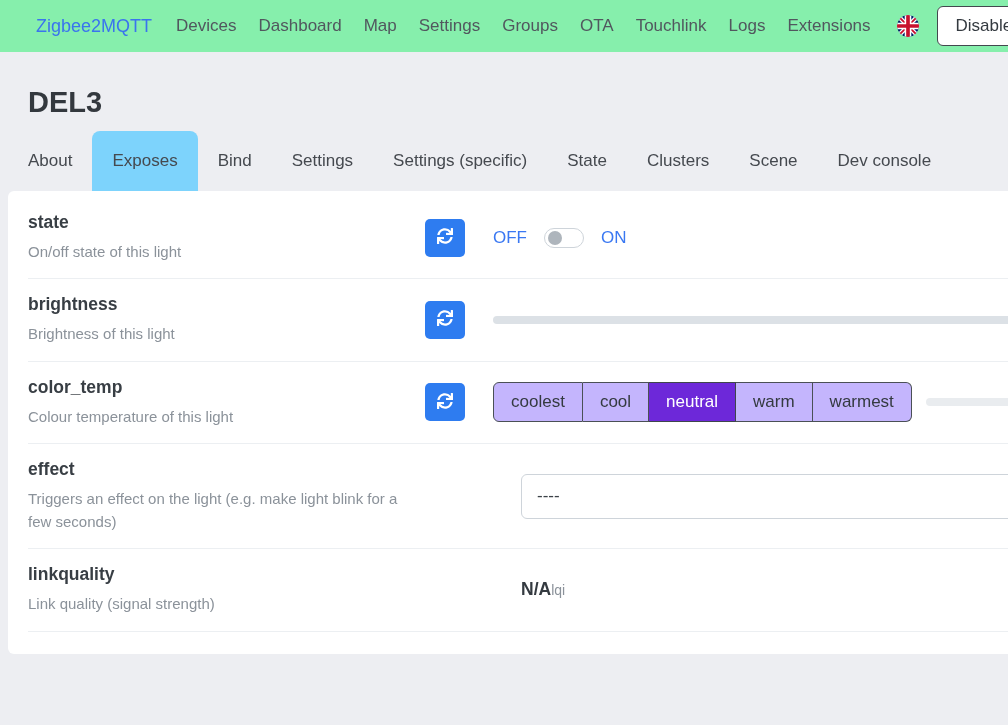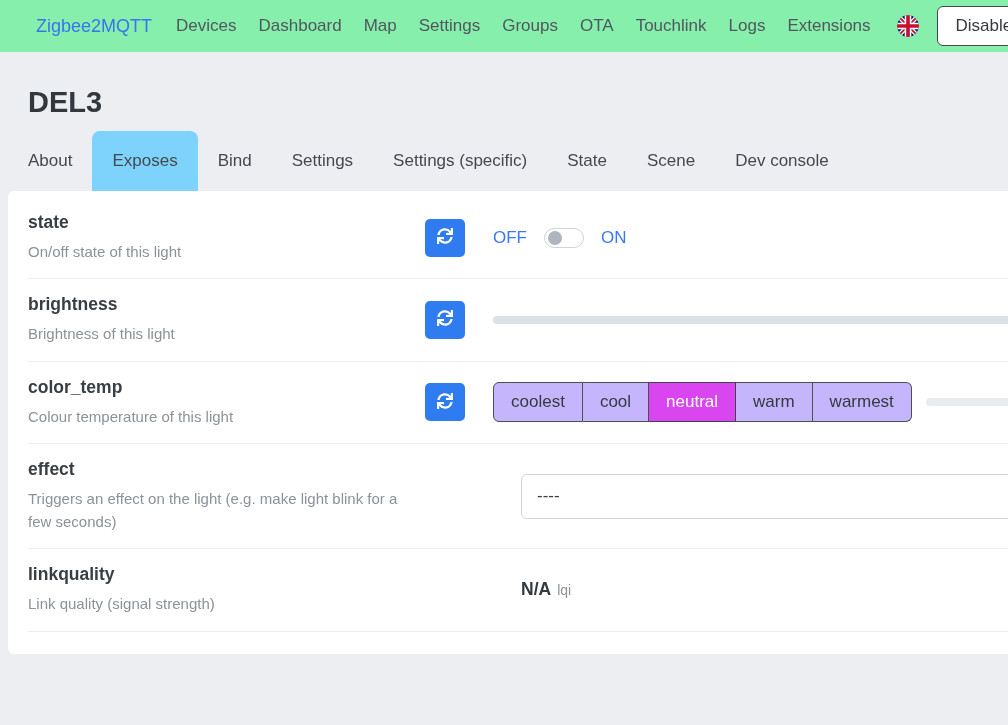--- a/index.html
+++ b/index.html
@@ -158,41 +158,41 @@
     background: #c4b5fd;
     border: 1px solid #4a5056;
     border-left-width: 0;
     color: #343a40;
     cursor: pointer;
     font-family: inherit;
     white-space: nowrap;
   }
   .preset:first-child { border-left-width: 1px; border-radius: 6px 0 0 6px; }
   .preset:last-child { border-radius: 0 6px 6px 0; }
-  .preset.selected { background: #d946ef; color: #fff; border-color: #3f454c; }
+  .preset.selected { background: #6d28d9; color: #fff; border-color: #3f454c; }
   .ct-track { flex: 1 1 auto; margin-left: 14px; }
 
   
   .select {
     flex: 1;
     height: 45px;
     border: 1px solid #ced4da;
     border-radius: 6px;
     display: flex;
     align-items: center;
     padding-left: 15px;
     font-size: 17px;
     color: #3c4248;
     background: #fff;
     cursor: pointer;
   }
 
   
   .lq-value { font-size: 17.5px; font-weight: 700; color: #343a40; }
-  .lq-unit { font-size: 14px; color: #8b929a; margin-left: 6px; }
+  .lq-unit { font-size: 14px; color: #8b929a; }
 </style>
 </head>
 <body>
 
 <div class="navbar">
   <a class="brand">Zigbee2MQTT</a>
   <a class="nav-link">Devices</a>
   <a class="nav-link">Dashboard</a>
   <a class="nav-link">Map</a>
   <a class="nav-link">Settings</a>
@@ -220,20 +220,21 @@
 
 <h1 class="page-title">DEL3</h1>
 
 <div class="tabs">
   <div class="tab">About</div>
   <div class="tab active">Exposes</div>
   <div class="tab">Bind</div>
   <div class="tab">Settings</div>
   <div class="tab">Settings (specific)</div>
   <div class="tab">State</div>
+  <div class="tab">Clusters</div>
   <div class="tab">Scene</div>
   <div class="tab">Dev console</div>
 </div>
 
 <div class="card">
 
   <div class="exp-row">
     <div class="exp-left">
       <div class="exp-name">state</div>
       <div class="exp-desc">On/off state of this light</div>

